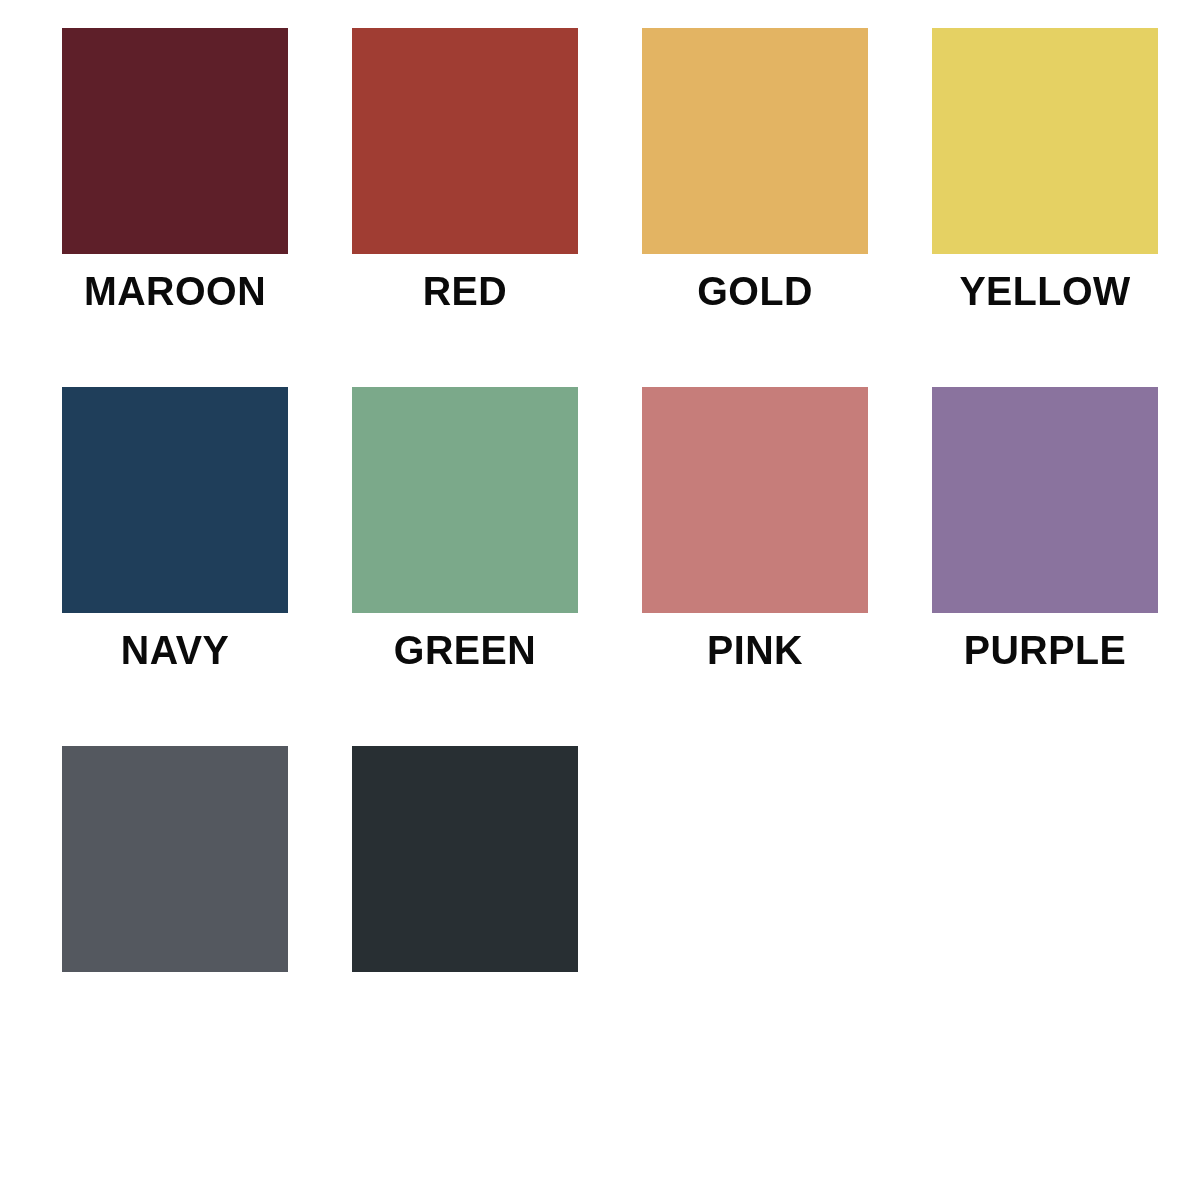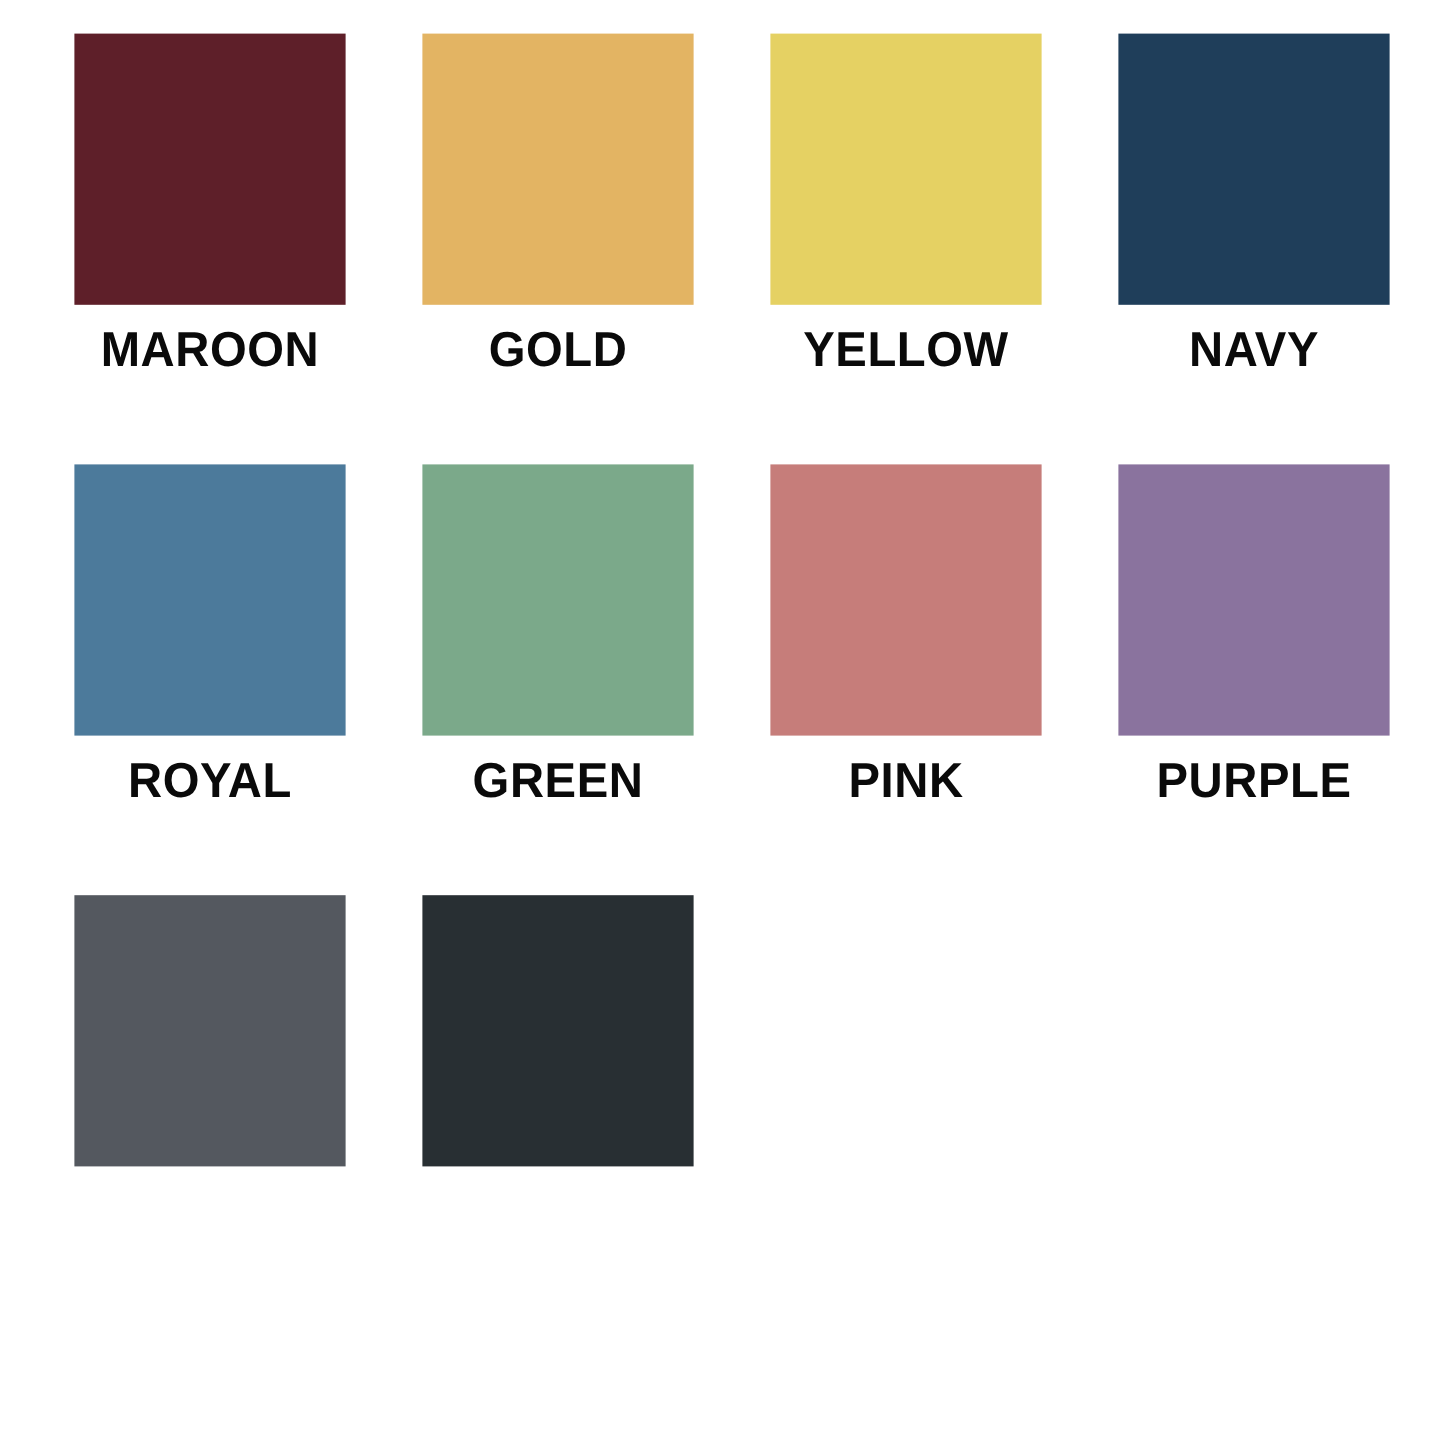--- a/index.html
+++ b/index.html
@@ -70,41 +70,41 @@
 <body style="background-color: rgb(255, 255, 255);">
 
 <div id="palette-sheet">
   <div class="swatch-grid">
 
     <div class="swatch-cell">
       <div class="swatch-chip" style="background-color: rgb(94, 31, 41);"></div>
       <div class="swatch-label" style="color: rgb(10, 10, 10);">MAROON</div>
     </div>
 
+    <div class="swatch-cell">
+      <div class="swatch-chip" style="background-color: rgb(160, 61, 51);"></div>
+      <div class="swatch-label" style="color: rgb(10, 10, 10);">RED</div>
+    </div>
 
 
     <div class="swatch-cell">
       <div class="swatch-chip" style="background-color: rgb(227, 180, 99);"></div>
       <div class="swatch-label" style="color: rgb(10, 10, 10);">GOLD</div>
     </div>
 
     <div class="swatch-cell">
       <div class="swatch-chip" style="background-color: rgb(229, 209, 99);"></div>
       <div class="swatch-label" style="color: rgb(10, 10, 10);">YELLOW</div>
     </div>
 
     <div class="swatch-cell">
       <div class="swatch-chip" style="background-color: rgb(31, 62, 90);"></div>
       <div class="swatch-label" style="color: rgb(10, 10, 10);">NAVY</div>
     </div>
 
-    <div class="swatch-cell">
-      <div class="swatch-chip" style="background-color: rgb(76, 122, 155);"></div>
-      <div class="swatch-label" style="color: rgb(10, 10, 10);">ROYAL</div>
-    </div>
 
 
 
     <div class="swatch-cell">
       <div class="swatch-chip" style="background-color: rgb(123, 169, 138);"></div>
       <div class="swatch-label" style="color: rgb(10, 10, 10);">GREEN</div>
     </div>
 
     <div class="swatch-cell">
       <div class="swatch-chip" style="background-color: rgb(198, 125, 122);"></div>

